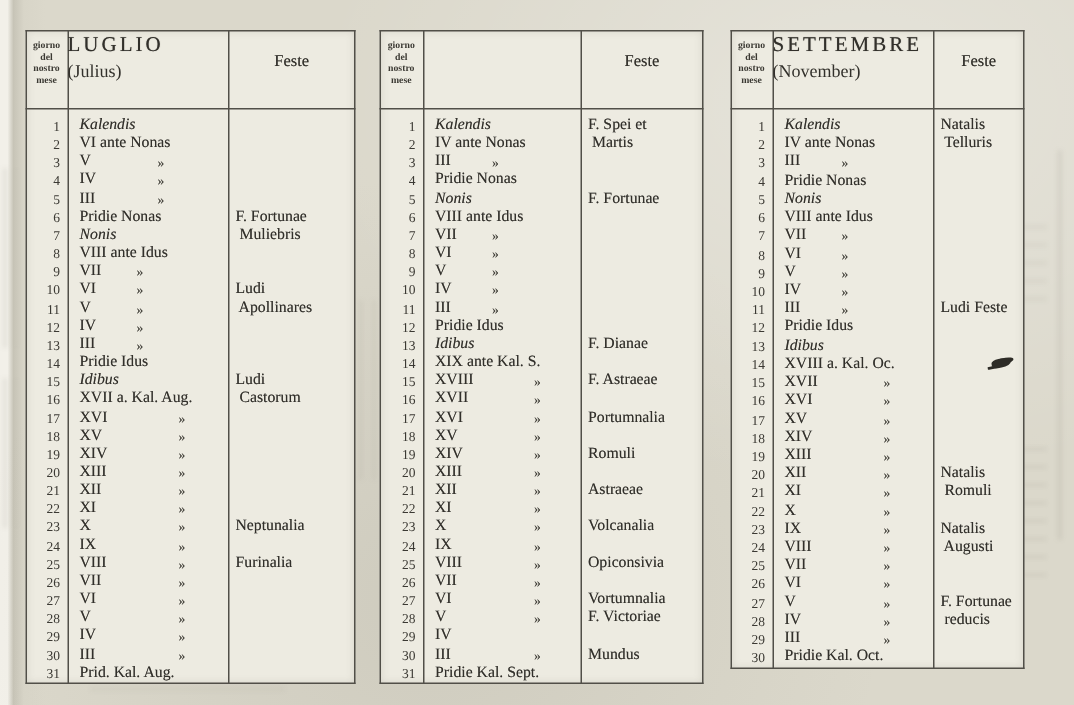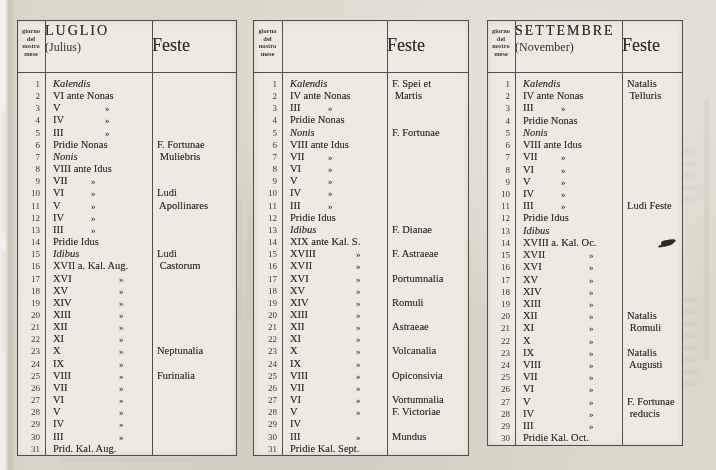--- a/index.html
+++ b/index.html
@@ -20,21 +20,21 @@
   .l-hdr{top:52px;left:0;right:0;height:1px;}
   .l-v0{top:0;bottom:0;left:0;width:1px;}
   .l-v1{top:0;bottom:0;left:var(--c1);width:1px;}
   .l-v2{top:0;bottom:0;left:var(--c2);width:1px;}
   .l-v3{top:0;bottom:0;right:0;width:1px;}
   .hdr-day{position:absolute;top:7px;left:0;width:var(--c1);font-size:6.5px;line-height:7.5px;
     font-weight:700;text-align:center;white-space:pre-line;color:#3b3933;}
   .hdr-month{position:absolute;top:3px;left:var(--c1);width:calc(var(--c2) - var(--c1));text-align:left;}
   .month-name{font-size:14px;letter-spacing:2px;display:block;text-shadow:0 0 .5px rgba(50,48,43,.7);}
   .month-latin{font-size:12px;display:block;margin-top:1px;}
-  .hdr-feste{position:absolute;top:15px;left:var(--c2);right:0;text-align:left;font-size:18px;
+  .hdr-feste{position:absolute;top:15px;left:var(--c2);right:0;text-align:center;font-size:11px;
     text-shadow:0 0 .4px rgba(50,48,43,.6);}
   .body{position:absolute;top:58px;left:0;right:0;}
   .row{display:flex;height:var(--rh);line-height:var(--rh);position:relative;}
   .day{width:var(--c1);box-sizing:border-box;text-align:right;padding-right:5px;font-size:9px;color:#3b3933;}
   .formula{position:relative;width:calc(var(--c2) - var(--c1));box-sizing:border-box;padding-left:8px;
     font-size:10.5px;white-space:nowrap;text-shadow:0 0 .4px rgba(50,48,43,.55);}
   .formula .it{font-style:italic;}
   .dit{position:absolute;top:0;font-size:9px;color:#45433c;}
   .feast{flex:1;padding-left:5px;font-size:10.5px;white-space:pre;position:relative;z-index:2;
     text-shadow:0 0 .4px rgba(50,48,43,.55);}

